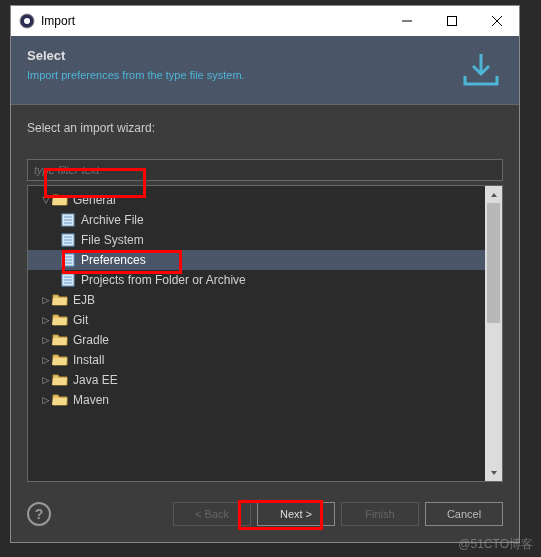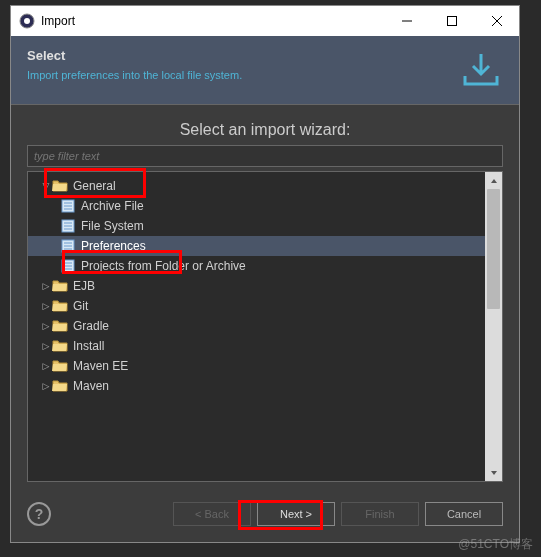--- a/index.html
+++ b/index.html
@@ -13,21 +13,21 @@
 .tb-btn { width: 45px; height: 30px; display: flex; align-items: center; justify-content: center; cursor: pointer; }
 .tb-btn svg { width: 10px; height: 10px; }
 
 .header { background: #4a5568; padding: 12px 16px; display: flex; align-items: flex-start; border-bottom: 1px solid #666; gap: 40px; }
 .header-text { flex: 1; }
 .header-title { color: #e0e0e0; font-size: 13px; font-weight: bold; margin-bottom: 6px; }
 .header-desc { color: #4fb5d6; font-size: 11px; }
 .header-icon { margin-left: 10px; }
 
 .body { flex: 1; padding: 16px; display: flex; flex-direction: column; background: #3c3c3c; }
-.body-label { color: #ccc; font-size: 16px; margin-bottom: 6px; text-align: center; }
+.body-label { color: #ccc; font-size: 12px; margin-bottom: 24px; }
 .filter-input { width: 100%; height: 22px; background: #333; border: 1px solid #666; color: #666; font-size: 11px; padding: 0 6px; font-style: italic; }
 
 .tree-wrap { flex: 1; border: 1px solid #666; margin-top: 4px; display: flex; background: #2b2b2b; position: relative; }
 .tree { flex: 1; padding: 4px 0; overflow: hidden; }
 .scrollbar { width: 17px; background: #dcdcdc; position: relative; }
 .scroll-btn { height: 17px; background: #dcdcdc; display: flex; align-items: center; justify-content: center; }
 .scroll-thumb { position: absolute; top: 17px; left: 2px; right: 2px; height: 120px; background: #b8b8b8; border-radius: 1px; }
 
 .tree-item { display: flex; align-items: center; height: 20px; font-size: 12px; color: #d0d0d0; cursor: pointer; }
 .tree-item.selected { background: #4a5568; color: #fff; }
@@ -78,21 +78,21 @@
         <svg viewBox="0 0 10 10">
           <line x1="0" y1="0" x2="10" y2="10" stroke="#000" stroke-width="1"></line>
           <line x1="10" y1="0" x2="0" y2="10" stroke="#000" stroke-width="1"></line>
         </svg>
       </div>
   </div>
 
   <div class="header">
     <div class="header-text">
       <div class="header-title">Select</div>
-      <div class="header-desc">Import preferences into the local file system.</div>
+      <div class="header-desc">Import preferences from the type file system.</div>
     </div>
     <div class="header-icon">
       <svg width="44" height="40" viewBox="0 0 44 40">
         <path d="M6 28 L6 36 L38 36 L38 28" fill="none" stroke="#4fb5d6" stroke-width="3"></path>
         <path d="M22 6 L22 26 M14 18 L22 26 L30 18" fill="none" stroke="#4fb5d6" stroke-width="3"></path>
       </svg>
     </div>
   </div>
 
   <div class="body">
@@ -179,21 +179,21 @@
                 <path d="M1 5 L15 5 L14 12 L0 12 Z" fill="#f5d98a"></path>
               </svg></span>
             <span>Install</span>
           </div>
           <div class="tree-item indent-0">
             <span class="expand">▷</span>
             <span class="folder-icon"><svg viewBox="0 0 16 14">
                 <path d="M1 3 L1 12 L15 12 L15 4 L7 4 L6 2 L1 2 Z" fill="#e8c268" stroke="#b8923a"></path>
                 <path d="M1 5 L15 5 L14 12 L0 12 Z" fill="#f5d98a"></path>
               </svg></span>
-            <span>Maven EE</span>
+            <span>Java EE</span>
           </div>
           <div class="tree-item indent-0">
             <span class="expand">▷</span>
             <span class="folder-icon"><svg viewBox="0 0 16 14">
                 <path d="M1 3 L1 12 L15 12 L15 4 L7 4 L6 2 L1 2 Z" fill="#e8c268" stroke="#b8923a"></path>
                 <path d="M1 5 L15 5 L14 12 L0 12 Z" fill="#f5d98a"></path>
               </svg></span>
             <span>Maven</span>
           </div>
         </div>

